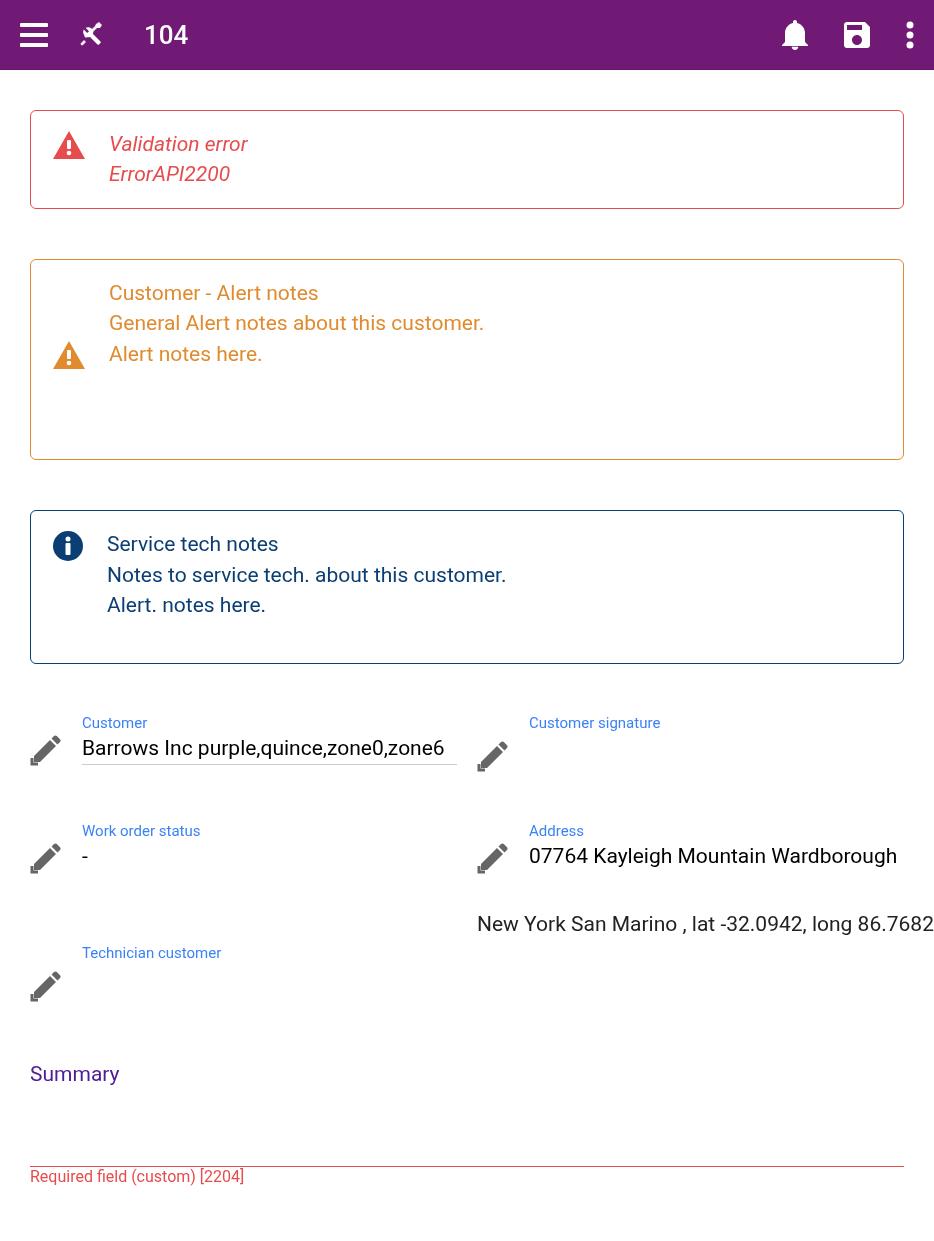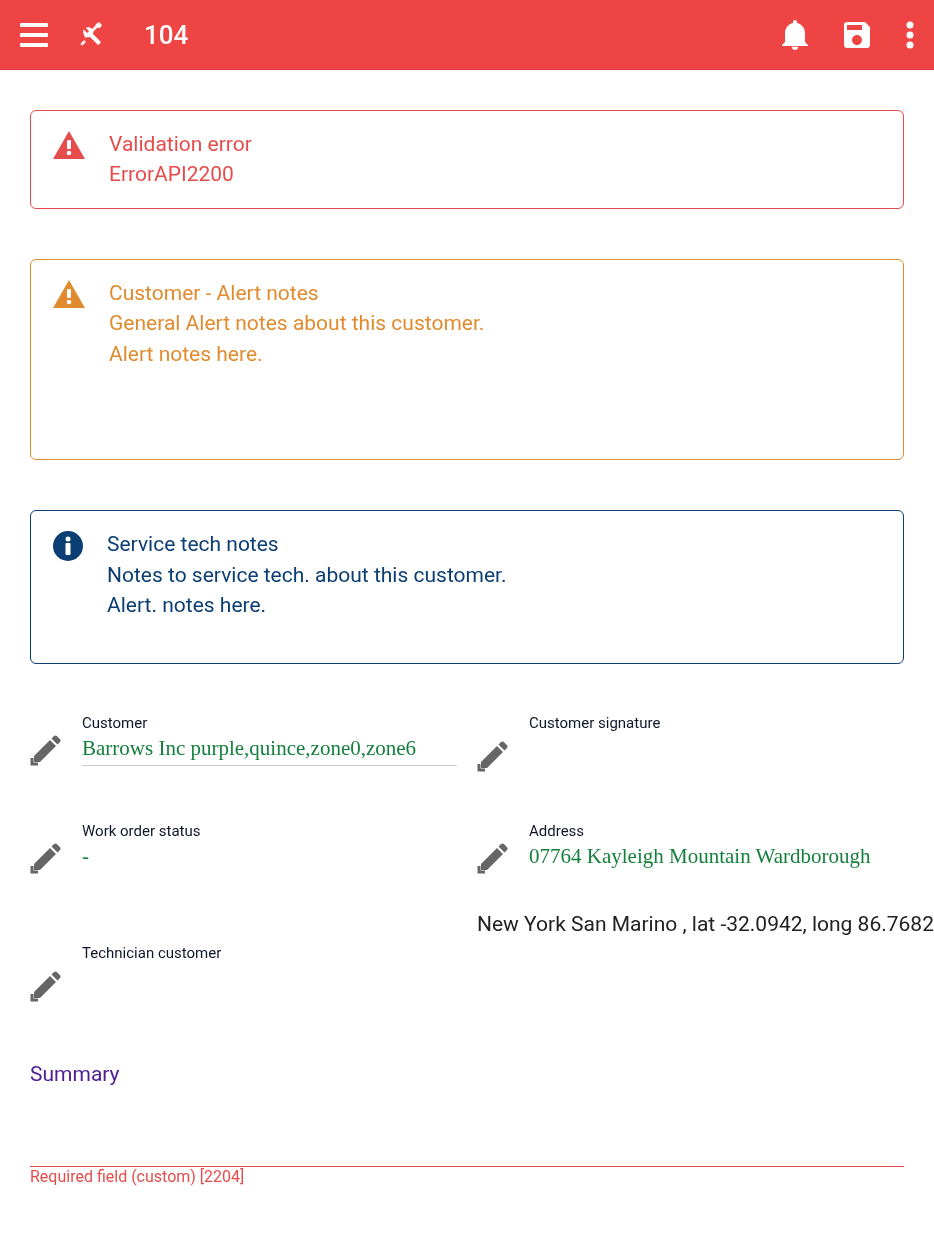--- a/index.html
+++ b/index.html
@@ -8,21 +8,21 @@
       padding: 0;
     }
     body {
       font-family: -apple-system, BlinkMacSystemFont, "Segoe UI", Roboto, Helvetica, Arial, sans-serif;
       background: #fff;
       width: 934px;
       height: 1241px;
       overflow: hidden;
     }
     .header {
-      background: #ef4444;
+      background: #701a75;
       height: 70px;
       display: flex;
       align-items: center;
       padding: 0 20px;
       border-bottom: 1px solid rgba(0,0,0,0.1);
     }
     .header-left {
       display: flex;
       align-items: center;
       gap: 28px;
@@ -52,25 +52,27 @@
     .alert-box {
       border-radius: 6px;
       padding: 18px 22px;
       display: flex;
       align-items: flex-start;
       gap: 24px;
       margin-bottom: 50px;
     }
     .alert-error {
       border: 1px solid #e74c4c;
+      font-style: italic;
     }
     .alert-error .alert-text { color: #e74c4c; }
     .alert-warning {
       border: 1px solid #e08b2e;
       padding-bottom: 90px;
+      align-items: flex-end;
     }
     .alert-warning .alert-text { color: #e08b2e; }
     .alert-info {
       border: 1px solid #0b3e73;
       padding-bottom: 42px;
     }
     .alert-info .alert-text { color: #0b3e73; }
     .alert-text {
       font-size: 21px;
       line-height: 1.45;
@@ -94,30 +96,29 @@
     .field-icon {
       flex-shrink: 0;
       margin-top: 18px;
       cursor: pointer;
     }
     .field-body {
       flex: 1;
     }
     .field-label {
       font-size: 15px;
-      color: #0f172a;
+      color: #3b82f6;
       margin-bottom: 4px;
     }
     .field-value {
       font-size: 21px;
-      color: #15803d;
+      color: #000000;
       border-bottom: 1px solid #ccc;
       padding-bottom: 4px;
       min-height: 28px;
-      font-family: Liberation Serif, serif;
     }
     .field-value.no-underline {
       border-bottom: none;
     }
     .address-extra {
       font-size: 21px;
       color: #222;
       margin-top: 30px;
     }
     .sig-field .field-icon {

